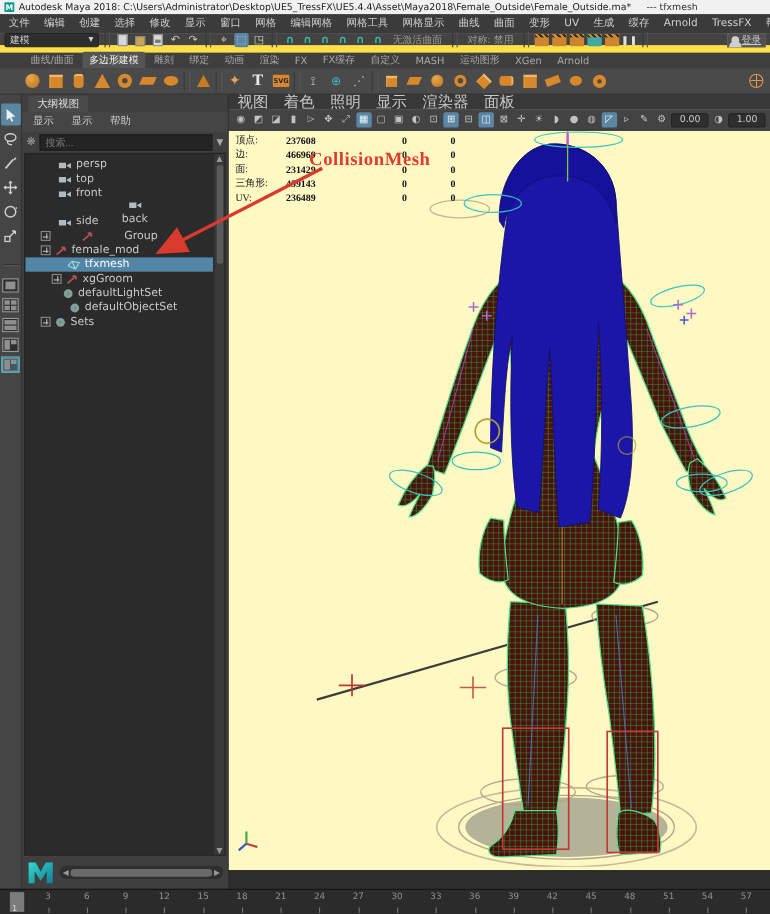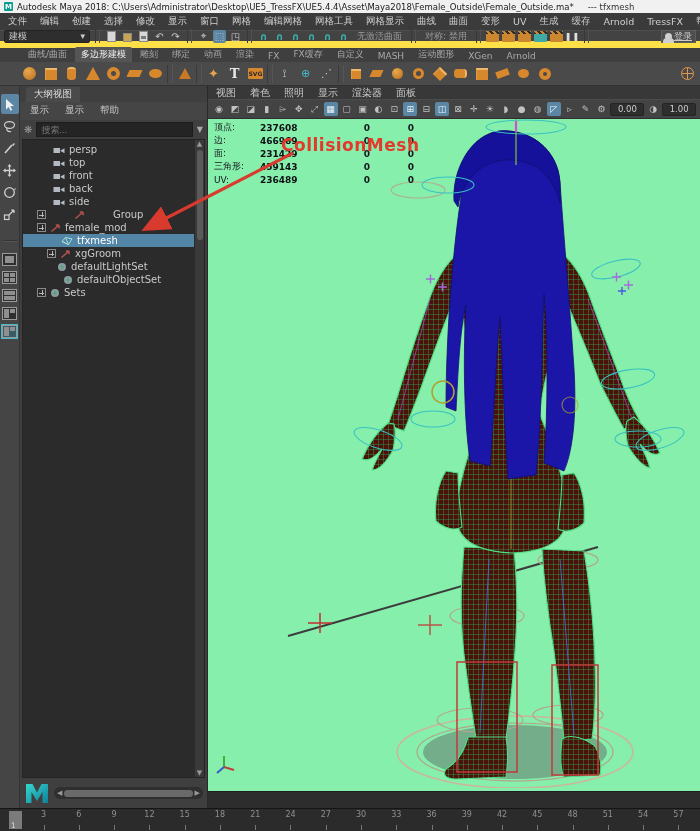--- a/index.html
+++ b/index.html
@@ -110,30 +110,30 @@
   .ol-vscroll { width:10px; background:#3a3a3a; border-left:1px solid #2a2a2a; display:flex; flex-direction:column;
     align-items:center; font-size:7px; color:#999; flex:0 0 auto; }
   .ol-vthumb { width:6px; height:90px; background:#5a5a5a; border-radius:3px; margin-top:2px; }
   .ol-bottom { height:30px; display:flex; align-items:center; gap:4px; padding:2px 4px; background:#3f3f3f; }
   .ol-hscroll { flex:1; height:12px; background:#2f2f2f; border-radius:6px; display:flex; align-items:center;
     padding:0 3px; gap:2px; color:#999; font-size:7px; }
   .ol-hthumb { flex:1; height:7px; background:#6a6a6a; border-radius:4px; }
 
   
   .viewport { flex:1 1 auto; display:flex; flex-direction:column; min-width:0; min-height:0; background:#393939; }
-  .vp-menus { height:13px; display:flex; gap:14px; align-items:center; font-size:10px; color:#c9c9c9;
+  .vp-menus { height:13px; display:flex; gap:14px; align-items:center; font-size:14px; color:#c9c9c9;
     padding:0 8px; background:#383838; flex:0 0 auto; }
   .vp-toolbar { height:20px; background:#434343; border-top:1px solid #4c4c4c; border-bottom:1px solid #2e2e2e;
     display:flex; align-items:center; gap:2px; padding:0 4px; flex:0 0 auto; }
   .vt-icon { width:14px; height:14px; display:flex; align-items:center; justify-content:center;
     color:#c2c2c2; font-size:9px; border-radius:2px; }
   .vt-icon.active { background:#5b87a5; color:#eaf4f8; }
   .vt-field { width:34px; height:13px; background:#2e2e2e; border:1px solid #242424; color:#ccc;
     font-size:8.5px; display:flex; align-items:center; justify-content:center; border-radius:2px; }
-  .canvas { flex:1 1 auto; position:relative; background:#86efac; overflow:hidden; min-height:0; }
+  .canvas { flex:1 1 auto; position:relative; background:#fef9c3; overflow:hidden; min-height:0;font-family:Liberation Serif, serif; }
   .scene { position:absolute; inset:0; }
   .hud { position:absolute; left:6px; top:2px; font-size:9px; color:#16161c; }
   .hud-row { display:flex; height:13px; align-items:center; }
   .hud-row .hl { width:46px; }
   .hud-row .h1 { width:58px; font-weight:bold; color:#101014; }
   .hud-row .h2 { width:52px; text-align:right; font-weight:bold; }
   .hud-row .h3 { width:44px; text-align:right; font-weight:bold; }
   .annotation { position:absolute; left:73px; top:16px; font-size:17px; font-weight:bold;
     color:#e23b2e; letter-spacing:.5px; }
   .vp-bottomstrip { height:17px; background:#2d2d2d; border-top:1px solid #1f1f1f; flex:0 0 auto; }
@@ -422,21 +422,21 @@
           </div>
           <div class="orow" style="padding-left:30px;">
             <span class="oicon">
                 <svg width="12" height="8">
                   <path d="M0.5,2 h6.5 v5 h-6.5 z" fill="#b3bac2"></path>
                   <path d="M7.5,4.5 l4,-2.3 v5 l-4,-2.3" fill="#b3bac2"></path>
                 </svg>
               </span>
             <span>front</span>
           </div>
-          <div class="orow" style="padding-left:30px;">
+          <div class="orow" style="padding-left:30px;flex-direction:column;">
             <span class="oicon">
                 <svg width="12" height="8">
                   <path d="M0.5,2 h6.5 v5 h-6.5 z" fill="#b3bac2"></path>
                   <path d="M7.5,4.5 l4,-2.3 v5 l-4,-2.3" fill="#b3bac2"></path>
                 </svg>
               </span>
             <span>back</span>
           </div>
           <div class="orow" style="padding-left:30px;">
             <span class="oicon">

